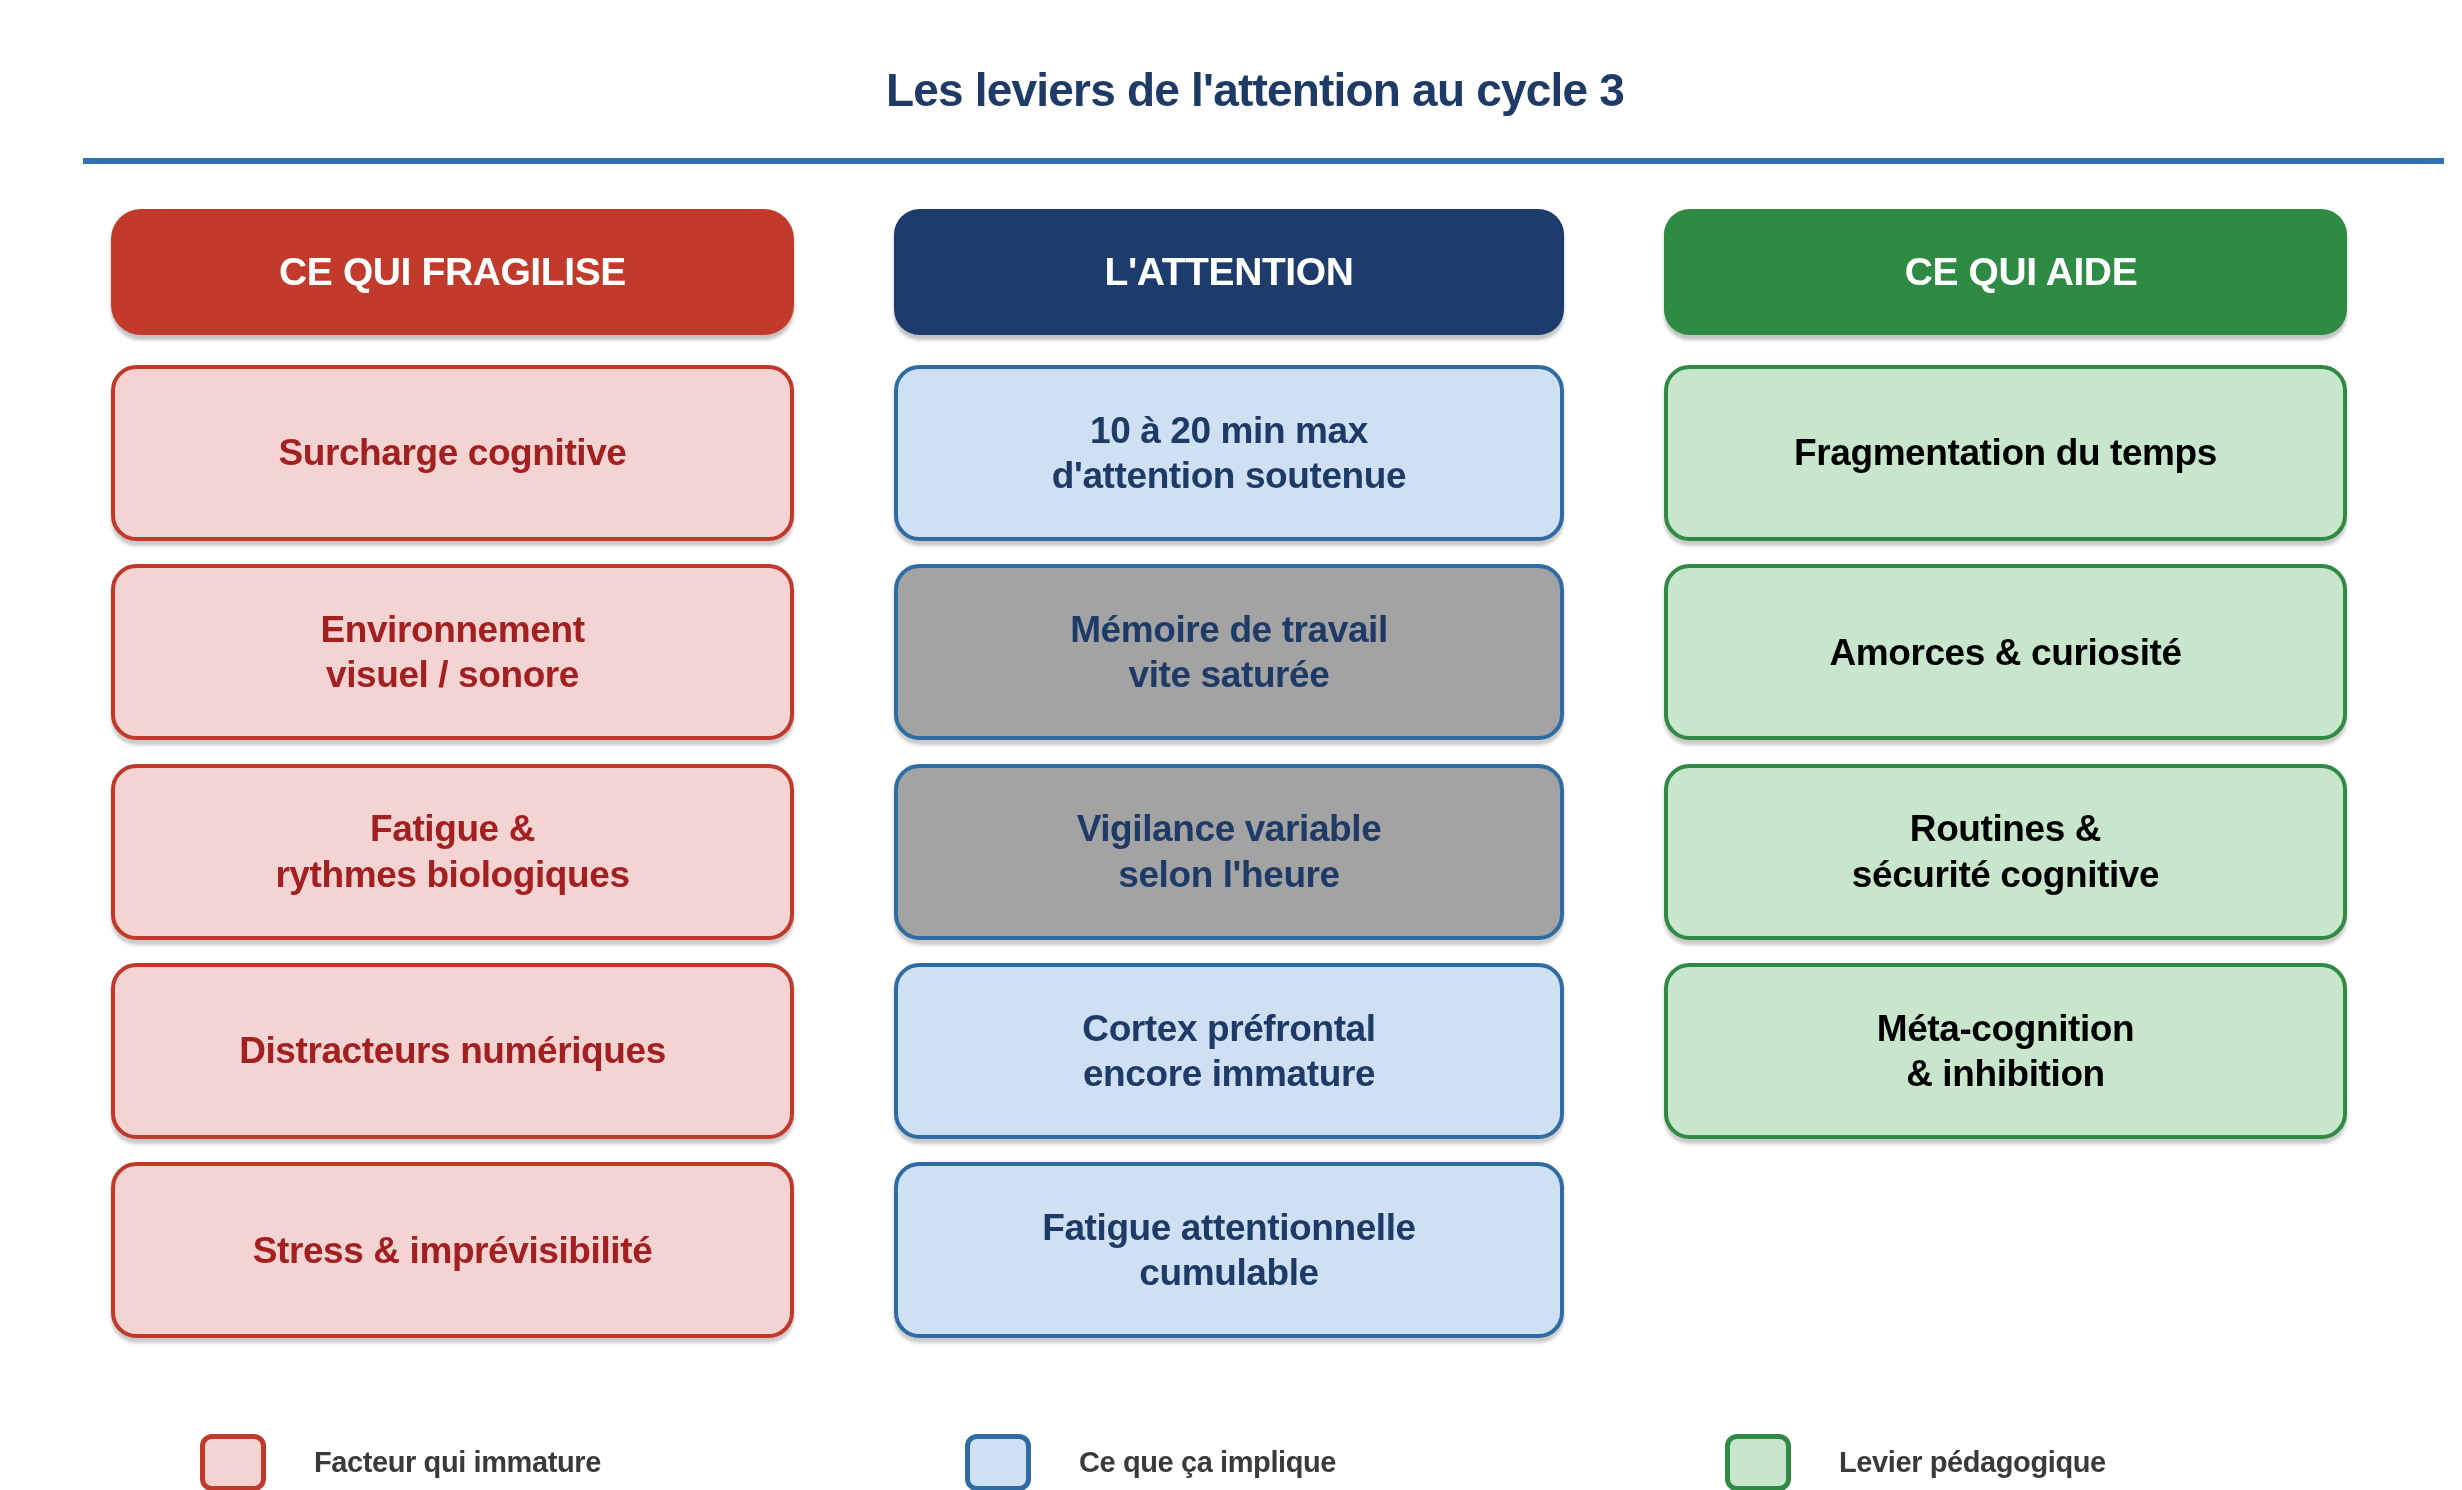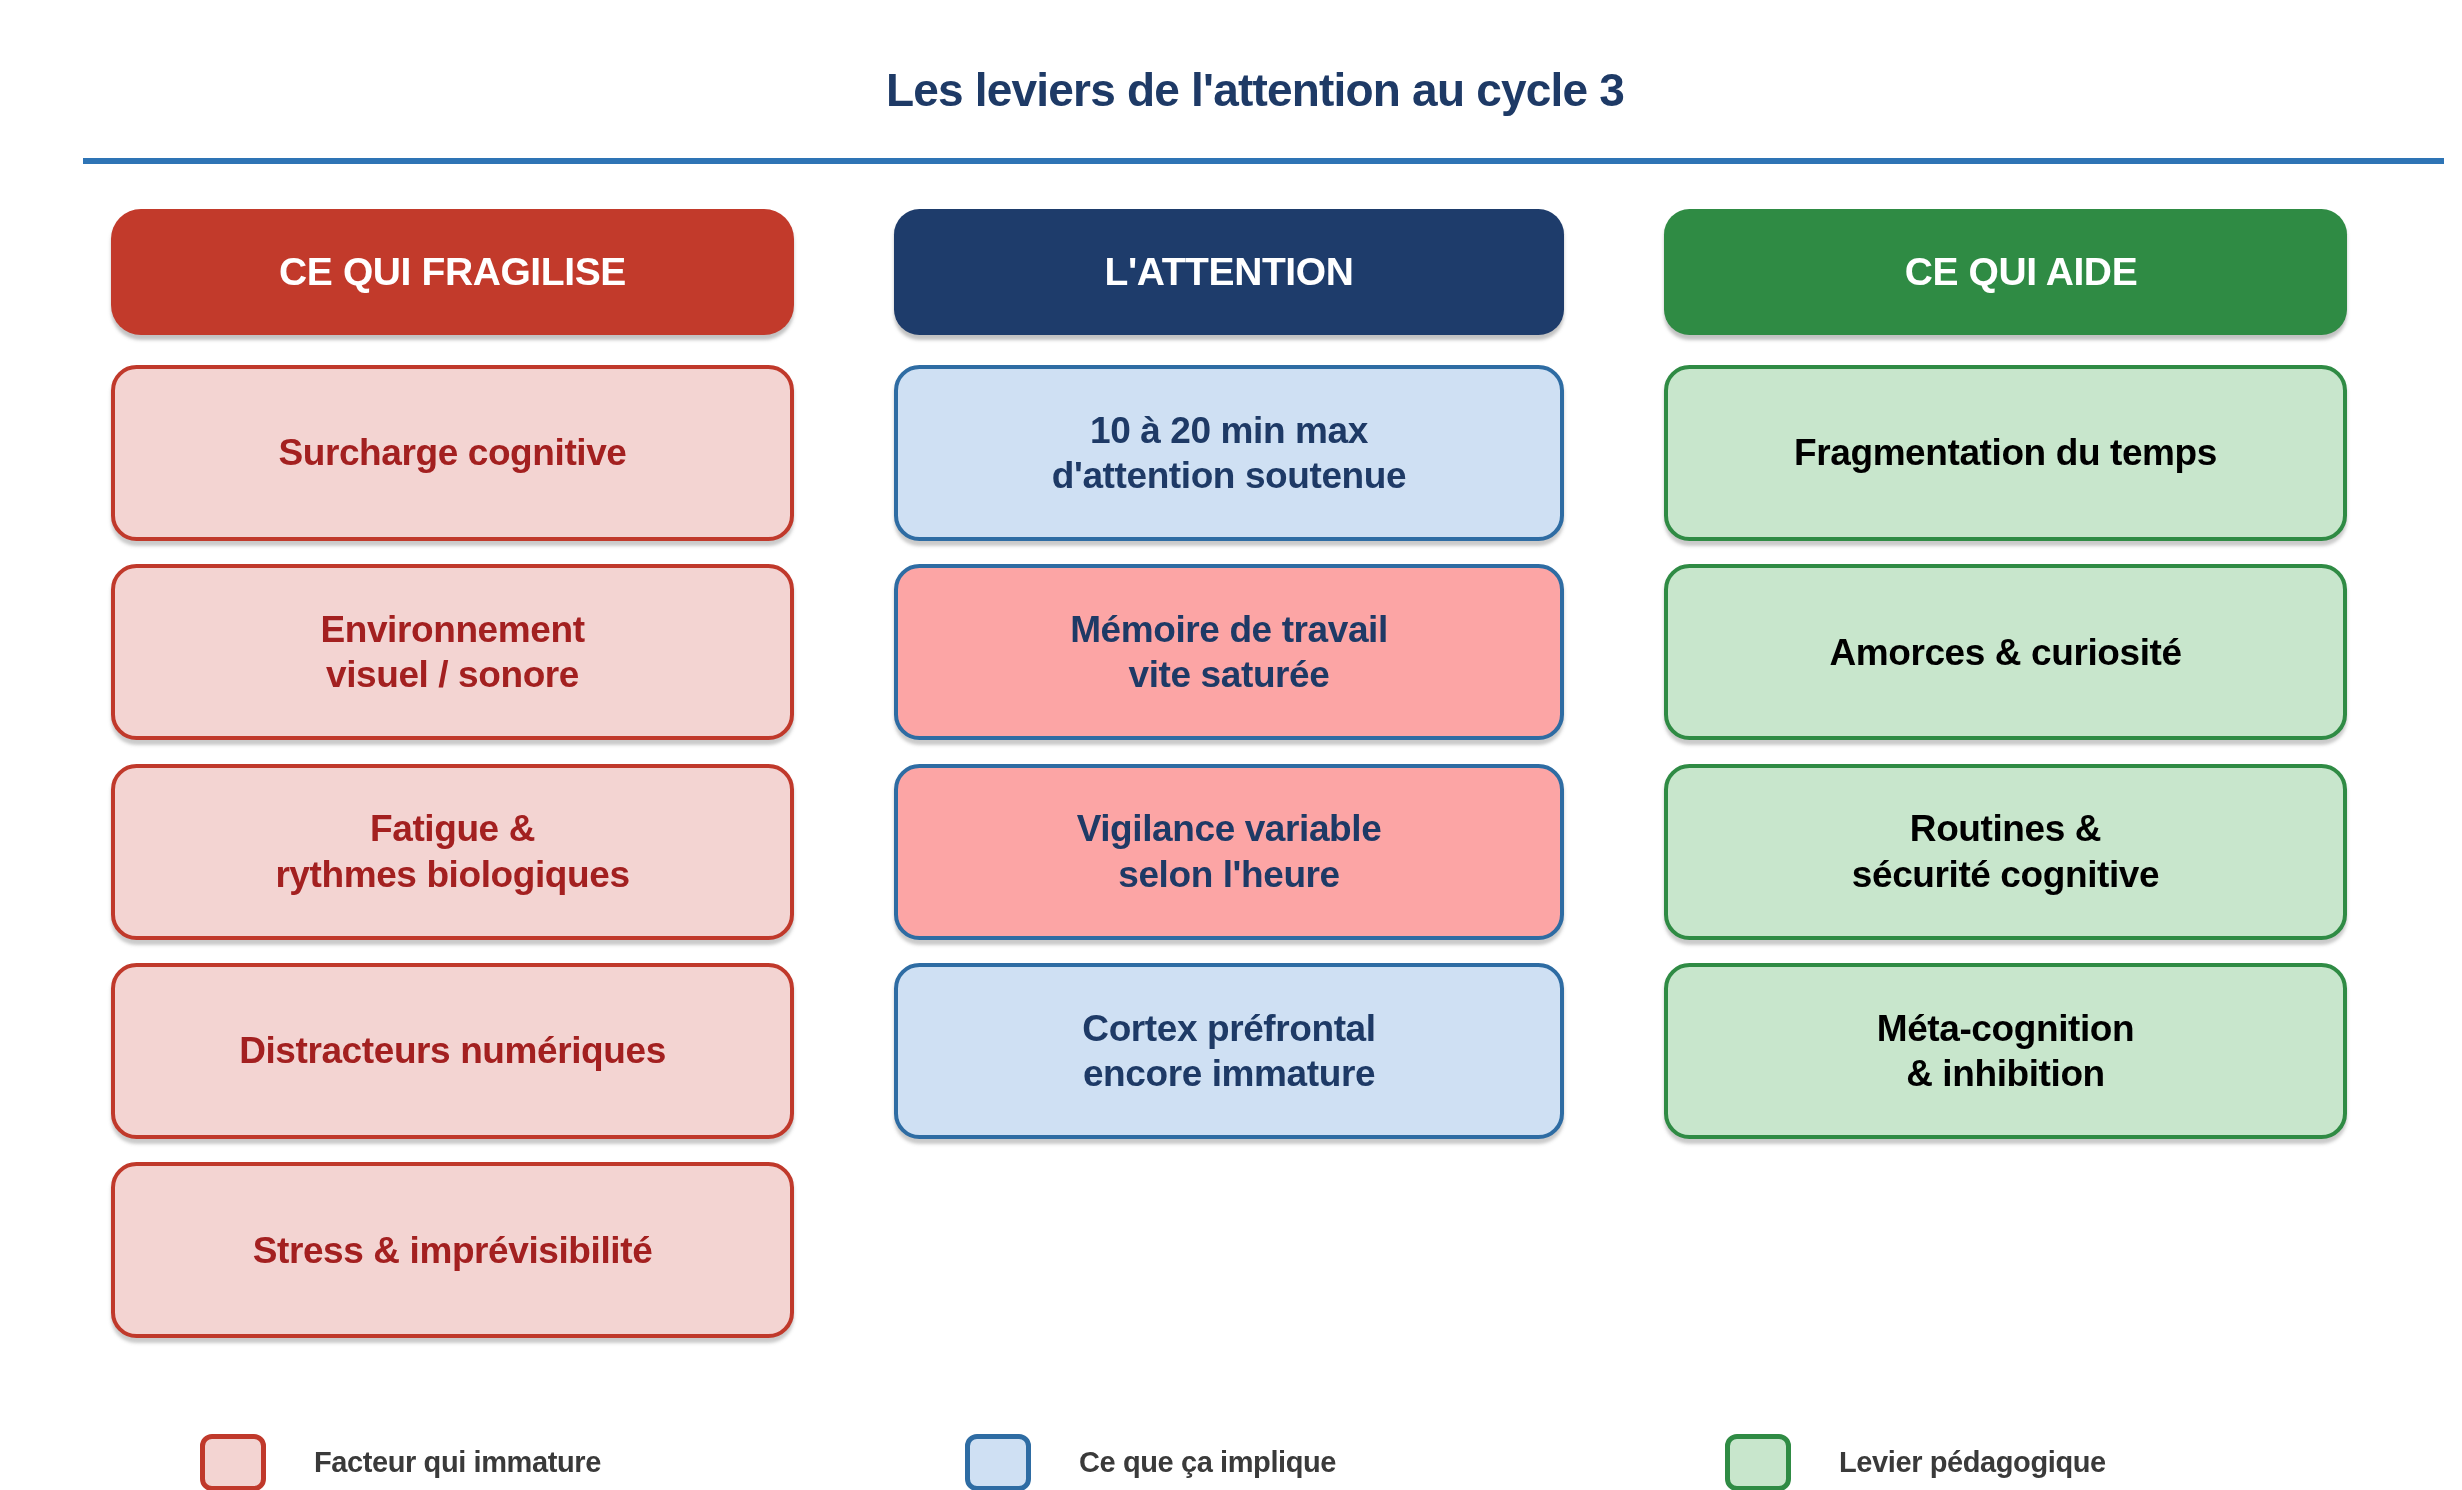--- a/index.html
+++ b/index.html
@@ -51,21 +51,21 @@
     box-shadow: 0 4.2px 3.4px rgba(80,80,80,0.3);
   }
   .card:last-child { margin-bottom: 0; }
 
   .card-pink {
     background: #f3d4d2; border: 4.2px solid #c0392b; color: #a32020;
   }
   .card-blue {
     background: #cfe0f3; border: 4.2px solid #2e6ca3; color: #1e3a66;
   }
-  .card-blue.alt { background: #fca5a5; }
+  .card-blue.alt { background: #a3a3a3; }
   .card-green {
     background: #c8e6cc; border: 4.2px solid #2f8b44; color: #000000;
   }
 
   .legend {
     position: absolute; top: 1394px; left: 0; width: 100%; height: 57px;
   }
   .legend-item {
     position: absolute; top: 0; height: 57px;
     display: flex; align-items: center; gap: 32px;
@@ -107,20 +107,22 @@
     <div class="col col-mid">
       <div class="header header-navy">L'ATTENTION</div>
       <div class="card card-blue">10 à 20 min max
 d'attention soutenue</div>
       <div class="card card-blue alt">Mémoire de travail
 vite saturée</div>
       <div class="card card-blue alt">Vigilance variable
 selon l'heure</div>
       <div class="card card-blue">Cortex préfrontal
 encore immature</div>
+      <div class="card card-blue">Fatigue attentionnelle
+cumulable</div>
     </div>
 
     <div class="col col-side">
       <div class="header header-green">CE QUI AIDE</div>
       <div class="card card-green">Fragmentation du temps</div>
       <div class="card card-green">Amorces &amp; curiosité</div>
       <div class="card card-green">Routines &amp;
 sécurité cognitive</div>
       <div class="card card-green">Méta-cognition
 &amp; inhibition</div>

